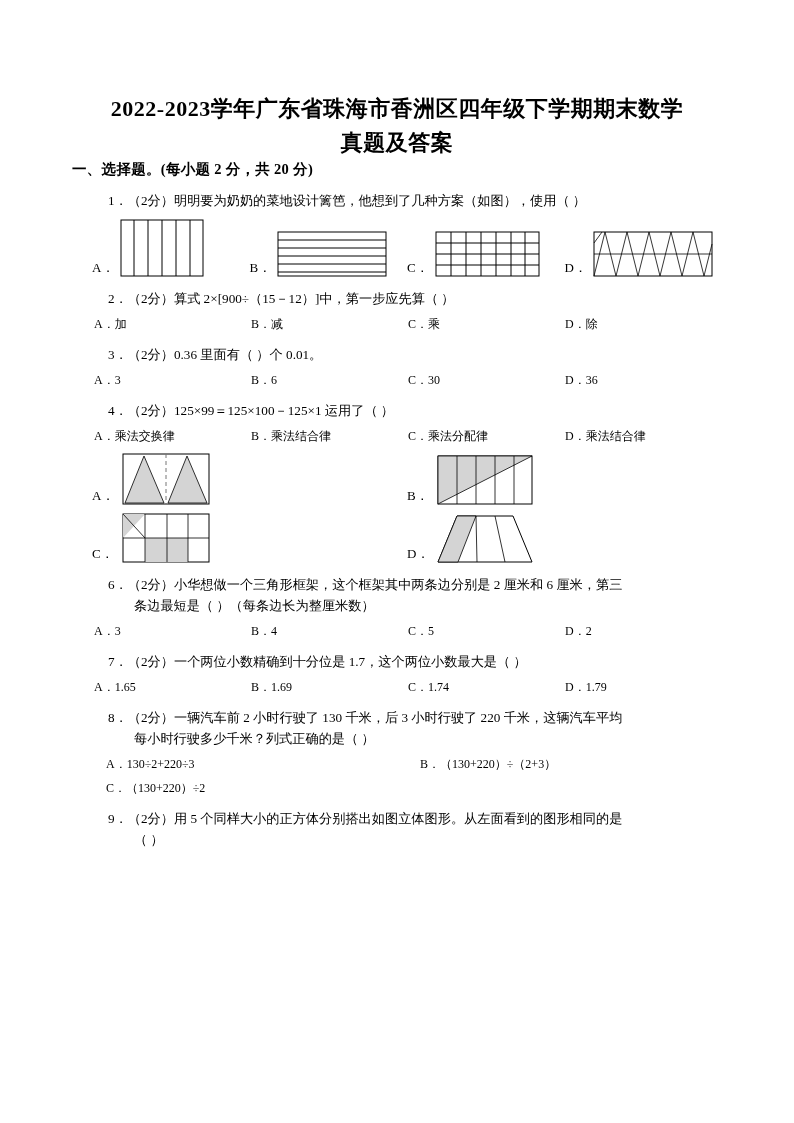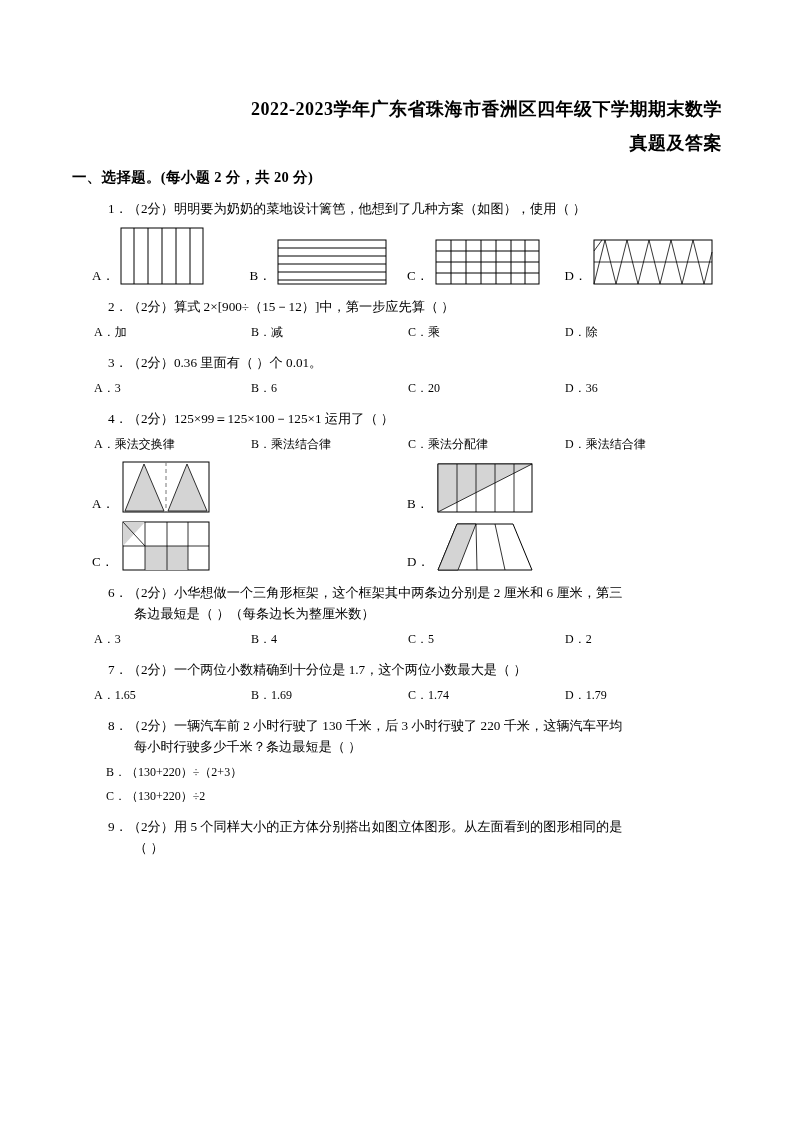--- a/index.html
+++ b/index.html
@@ -15,29 +15,29 @@
     position: relative;
   }
   .page {
     width: 794px;
     height: 1123px;
     box-sizing: border-box;
     padding: 92px 72px 40px 72px;
     position: relative;
   }
   .doc-title {
-    text-align: right;
+    text-align: center;
     font-family: "Liberation Serif", serif;
     font-weight: bold;
-    font-size: 18px;
+    font-size: 22px;
     line-height: 34px;
     letter-spacing: 0.5px;
   }
   .section-head {
-    margin-top: 8px;
+    margin-top: 0;
     font-weight: bold;
     font-size: 14.5px;
     letter-spacing: 0.3px;
   }
   .q {
     margin-top: 11px;
     font-size: 13.2px;
     line-height: 21px;
     margin-left: 36px;
   }
@@ -203,21 +203,21 @@
   </div>
 
   <div class="q">
     <span class="q-line">
       <span>3</span>．<span>（2分）</span><span>0.36 里面有（      ）个 0.01。</span>
     </span>
   </div>
   <div class="opts">
     <div>A．3</div>
     <div>B．6</div>
-    <div>C．20</div>
+    <div>C．30</div>
     <div>D．36</div>
   </div>
 
   <div class="q">
     <span class="q-line">
       <span>4</span>．<span>（2分）</span><span>125×99＝125×100－125×1 运用了（      ）</span>
     </span>
   </div>
   <div class="opts">
     <div>A．乘法交换律</div>
@@ -298,23 +298,24 @@
     <div>A．1.65</div>
     <div>B．1.69</div>
     <div>C．1.74</div>
     <div>D．1.79</div>
   </div>
 
   <div class="q">
     <span class="q-line">
       <span>8</span>．<span>（2分）</span><span>一辆汽车前 2 小时行驶了 130 千米，后 3 小时行驶了 220 千米，这辆汽车平均</span>
     </span>
-    <span class="q-indent">每小时行驶多少千米？条边最短是（      ）</span>
+    <span class="q-indent">每小时行驶多少千米？列式正确的是（      ）</span>
   </div>
   <div class="opts half">
+    <div>A．130÷2+220÷3</div>
     <div>B．（130+220）÷（2+3）</div>
   </div>
   <div class="opts half">
     <div>C．（130+220）÷2</div>
   </div>
 
   <div class="q">
     <span class="q-line">
       <span>9</span>．<span>（2分）</span><span>用 5 个同样大小的正方体分别搭出如图立体图形。从左面看到的图形相同的是</span>
     </span>

